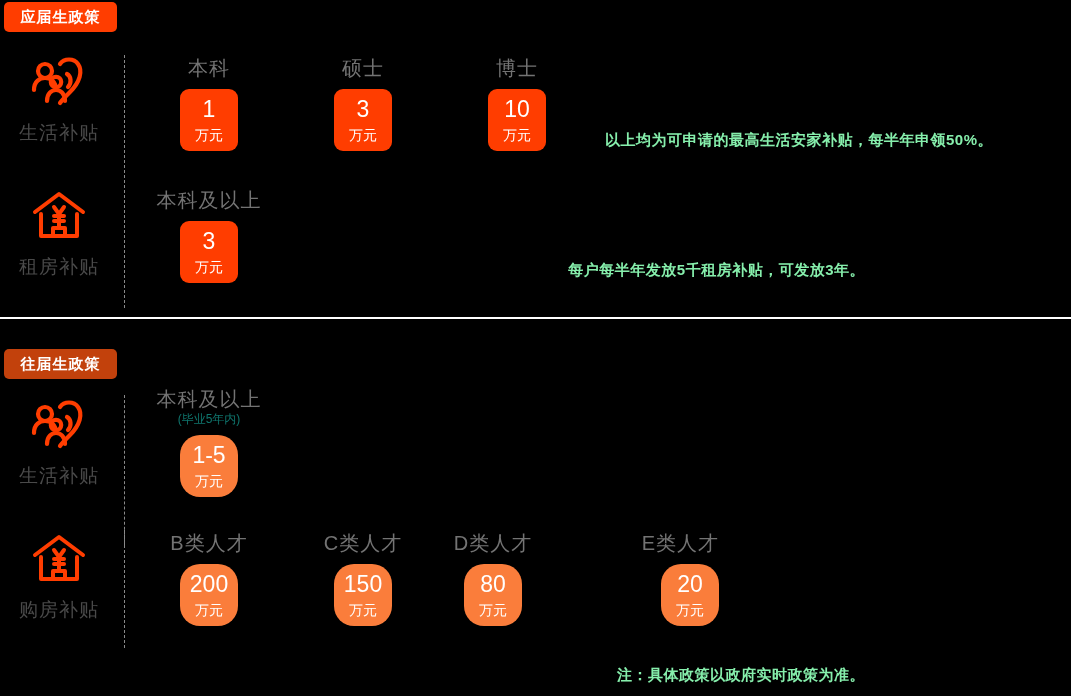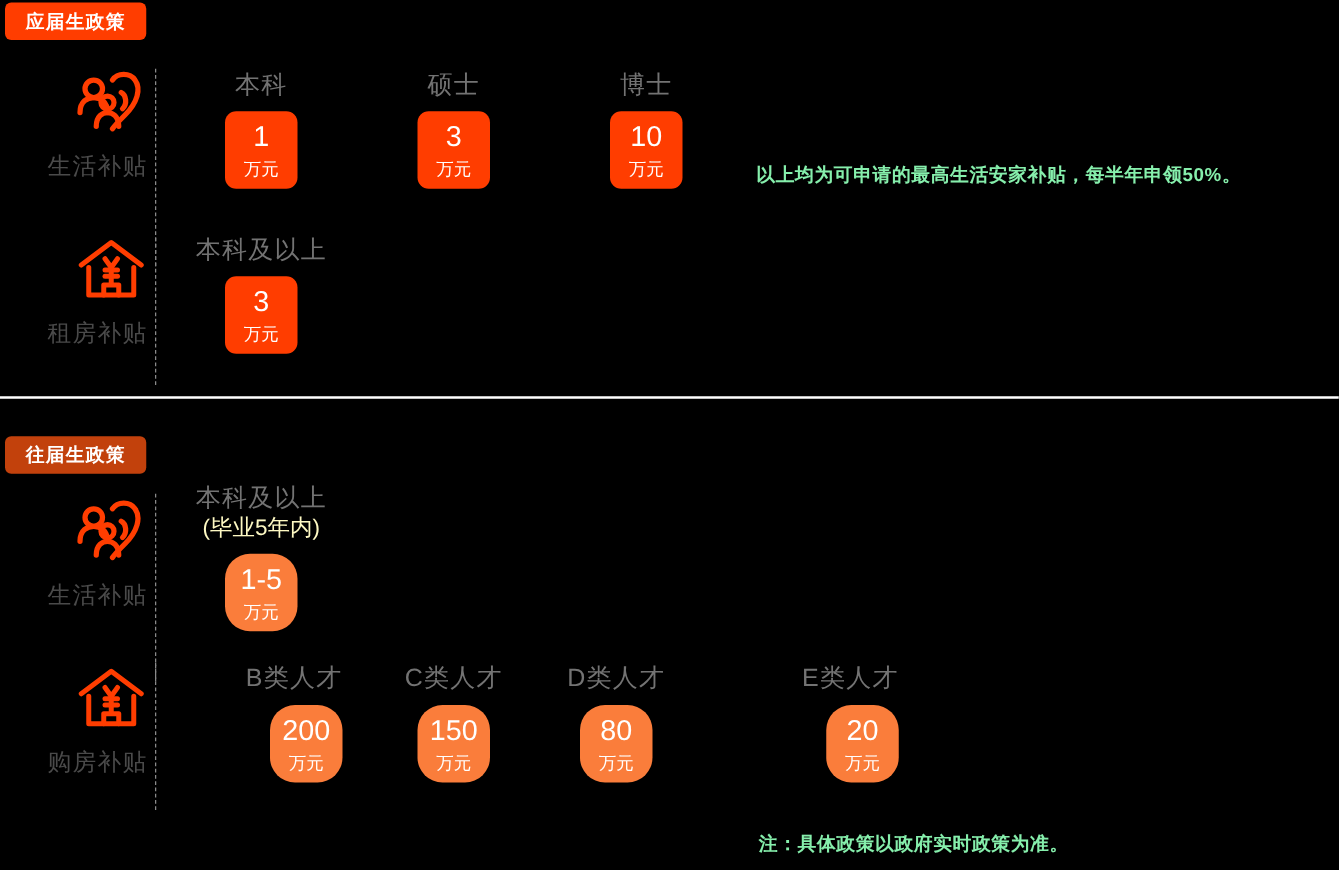--- a/index.html
+++ b/index.html
@@ -14,20 +14,21 @@
     overflow: hidden;
     font-family: "Liberation Sans", "DejaVu Sans", sans-serif;
     color: #444444;
   }
 
   .stage {
     position: absolute;
     left: 0; top: 0;
     width: 873px;
     height: 696px;
+    padding-left: 10px;
   }
 
   
   .badge {
     position: absolute;
     border-radius: 5px;
     color: #ffffff;
     font-size: 15px;
     font-weight: 700;
     letter-spacing: 1px;
@@ -68,21 +69,21 @@
   .vdash-r3 { top: 395px; height: 150px; }
   .vdash-r4 { top: 530px; height: 118px; }
 
   
   .rail {
     position: absolute;
     left: 0;
     width: 118px;
     display: flex;
     flex-direction: column;
-    align-items: flex-end;
+    align-items: center;
   }
   .rail-icon {
     width: 58px;
     height: 52px;
     display: block;
   }
   .rail-label {
     margin-top: 12px;
     font-size: 19px;
     color: #4a4a4a;
@@ -101,22 +102,22 @@
   }
   .card-title {
     font-size: 20px;
     color: #737373;
     letter-spacing: 1px;
     white-space: nowrap;
     line-height: 1.15;
     font-weight: 400;
   }
   .card-sub {
-    font-size: 18px;
-    color: #fef9c3;
+    font-size: 12px;
+    color: #0f766e;
     white-space: nowrap;
     line-height: 1.2;
     margin-top: 1px;
     font-weight: 400;
   }
   .card-box {
     margin-top: 9px;
     width: 58px;
     height: 62px;
     border-radius: 9px;
@@ -223,20 +224,21 @@
   <div class="vdash vdash-r2"></div>
 
   <div class="card-col" style="left:144px; top:189px;">
     <span class="card-title">本科及以上</span>
     <span class="card-box hot">
       <span class="card-amount">3</span>
       <span class="card-unit">万元</span>
     </span>
   </div>
 
+  <div class="note note-rent">每户每半年发放5千租房补贴，可发放3年。</div>
 
   <div class="hdivider"></div>
 
   <div class="badge badge-past">往届生政策</div>
 
   <div class="rail" style="top:399px;">
     <span class="rail-icon">
       <svg viewBox="0 0 58 52" width="58" height="52" aria-hidden="true">
         <g fill="none" stroke="#FF3D00" stroke-width="4.2" stroke-linecap="round" stroke-linejoin="round">
           <path d="M30 8 C34 2 44 2 48 8 C53 15 50 26 40 36 C36 40 32 44 30 47"></path>
@@ -272,21 +274,21 @@
           <path d="M24 31 L34 31"></path>
           <path d="M29 24 L29 36"></path>
           <path d="M23 46 L23 38 L35 38 L35 46"></path>
         </g>
       </svg>
     </span>
     <span class="rail-label">购房补贴</span>
   </div>
   <div class="vdash vdash-r4"></div>
 
-  <div class="card-col" style="left:144px; top:532px;align-items:flex-end;">
+  <div class="card-col" style="left:144px; top:532px;">
     <span class="card-title">B类人才</span>
     <span class="card-box warm">
       <span class="card-amount">200</span>
       <span class="card-unit">万元</span>
     </span>
   </div>
 
   <div class="card-col" style="left:298px; top:532px;">
     <span class="card-title">C类人才</span>
     <span class="card-box warm">

